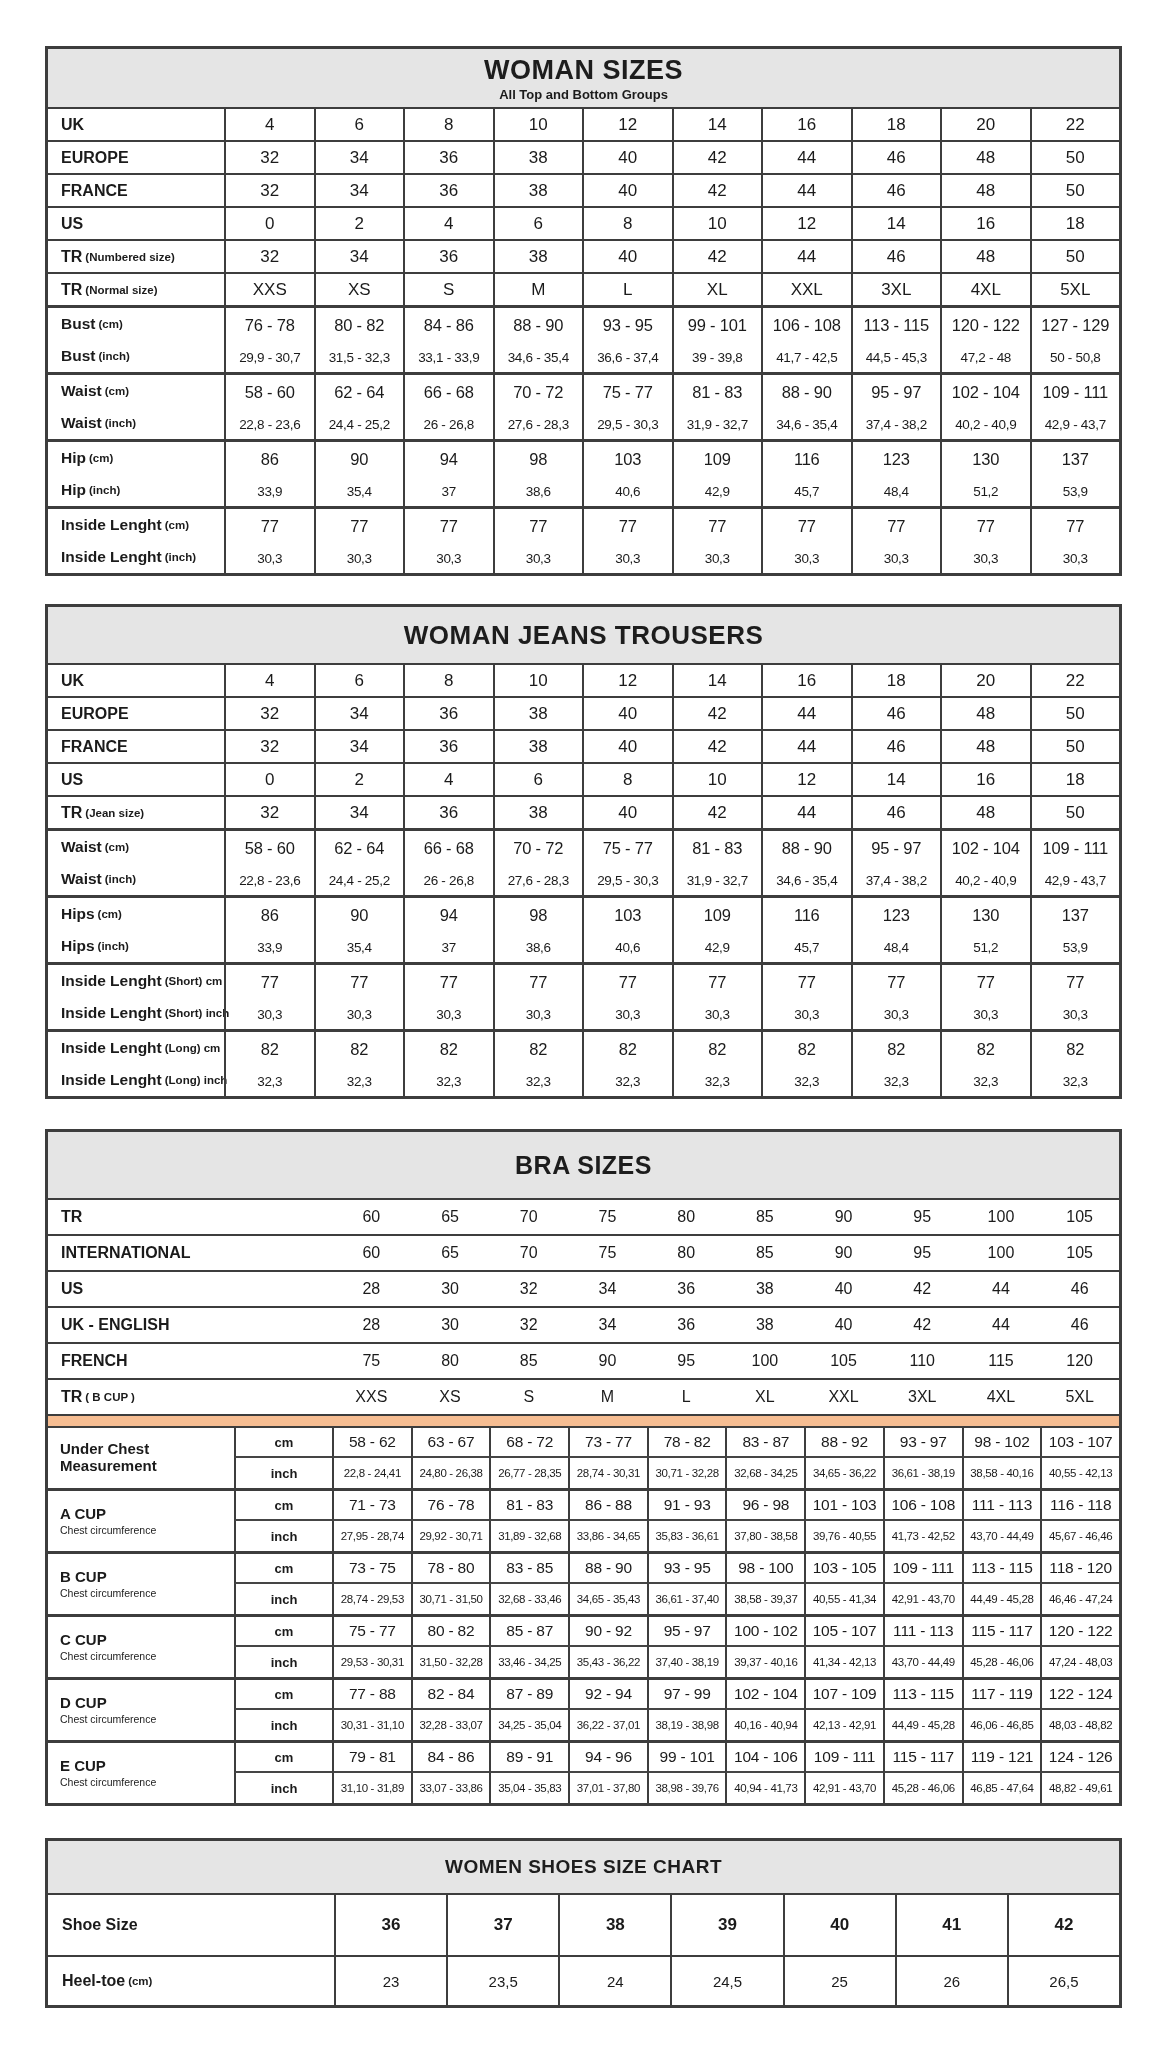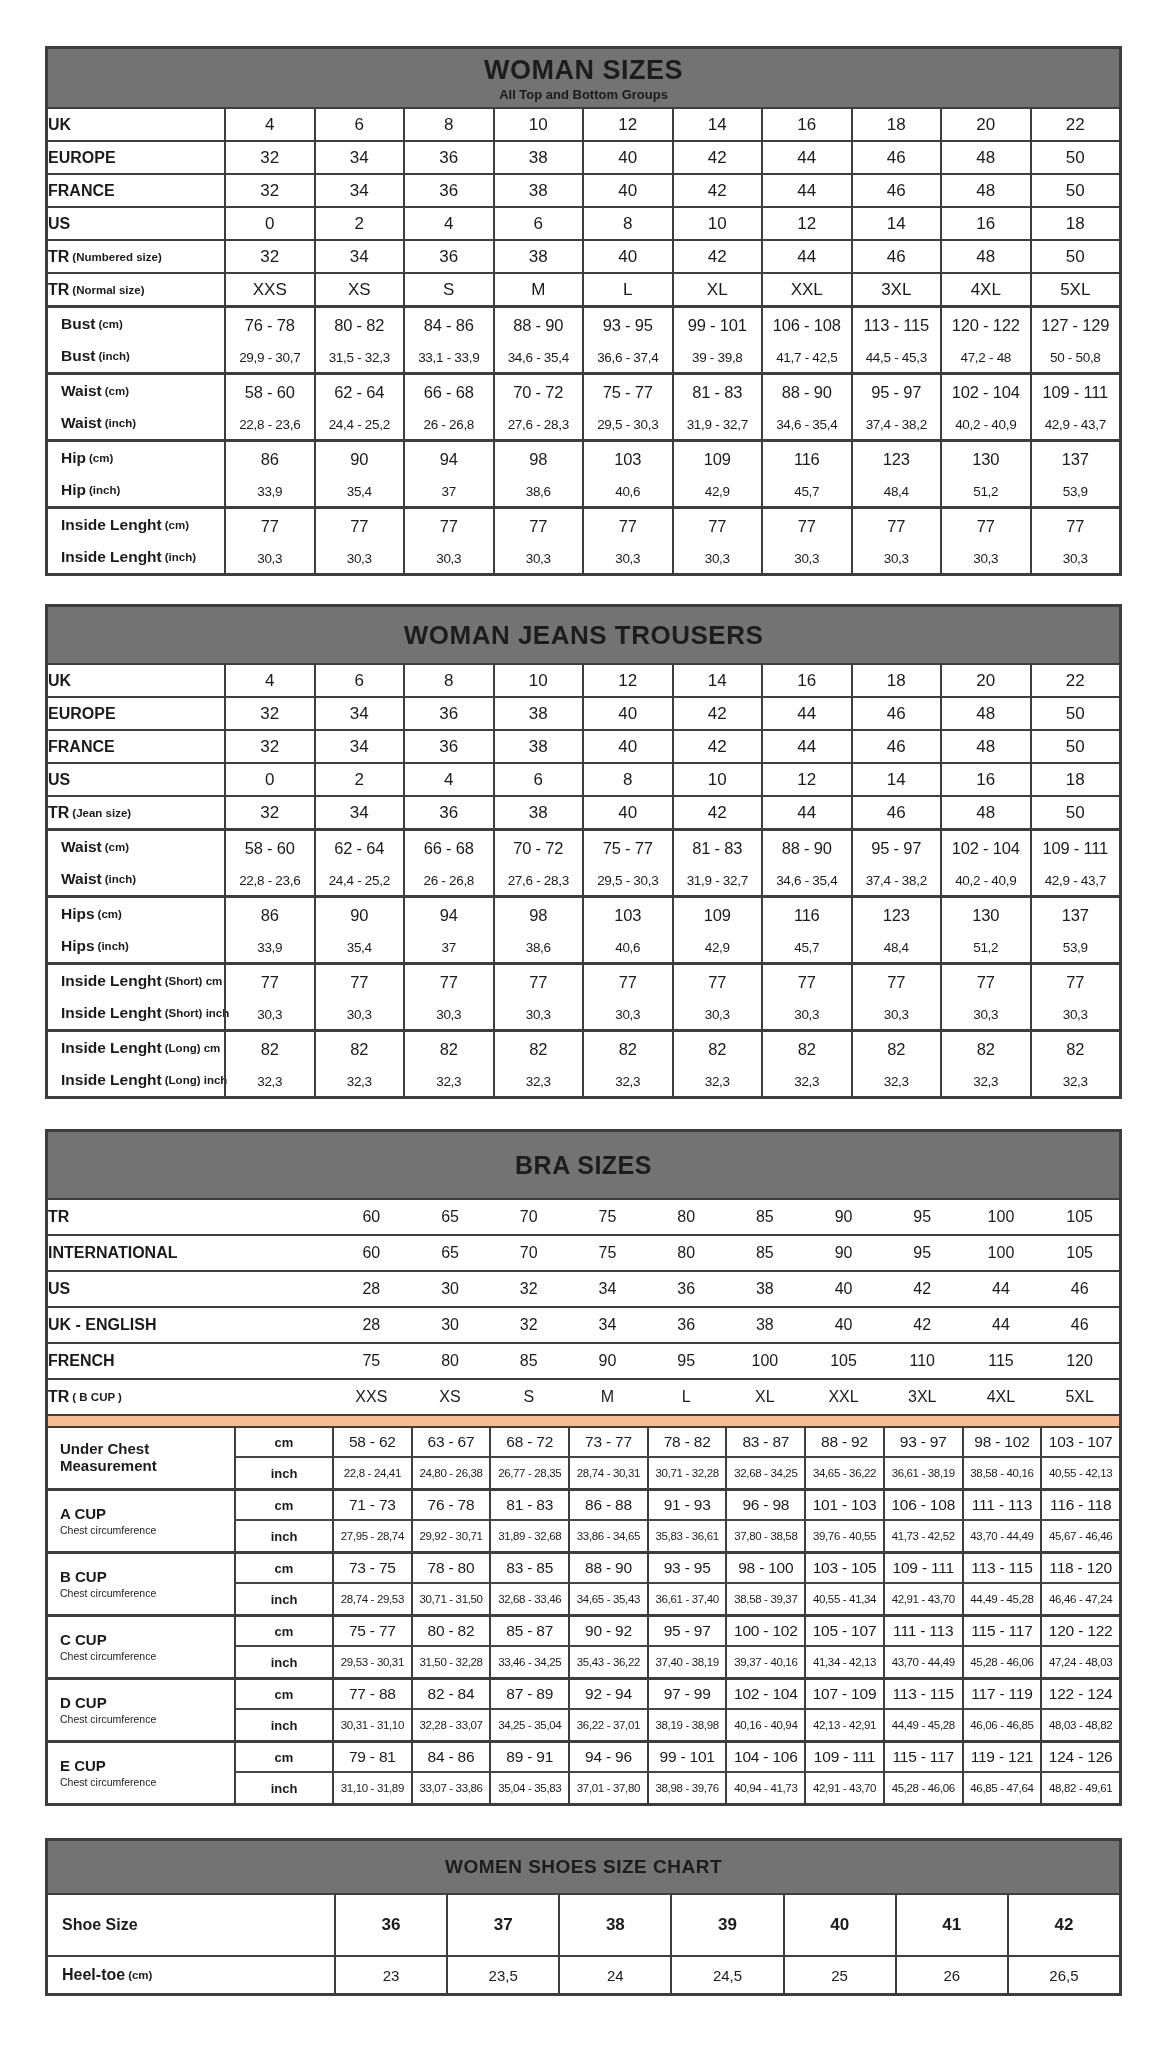--- a/index.html
+++ b/index.html
@@ -12,42 +12,42 @@
   }
   .page { padding: 46px 42px 0 45px; }
 
   .tbl { border: 3px solid #3d3d3d; background: #fff; }
   .tbl + .tbl { margin-top: 28px; }
   #jeans-table { margin-top: 28px; }
   #bra-table { margin-top: 30px; }
   #shoes-table { margin-top: 32px; }
 
   .band {
-    background: #737373;
+    background: #e5e5e5;
     display: flex; flex-direction: column;
     align-items: center; justify-content: center;
   }
   .band-title { font-weight: 700; font-size: 27px; letter-spacing: .5px; color: #1d1d1d; }
   .band-sub { font-weight: 700; font-size: 13px; margin-top: 1px; }
   #woman-sizes-table .band { height: 58px; }
   #jeans-table .band { height: 56px; }
   #jeans-table .band-title { font-size: 26px; }
   #bra-table .band { height: 66px; }
   #bra-table .band-title { font-size: 25px; }
   #shoes-table .band { height: 52px; }
   #shoes-table .band-title { font-size: 19px; }
 
   
   .row { display: grid; border-top: 2px solid #3d3d3d; align-items: stretch; }
   .cols11 { grid-template-columns: 176px repeat(10, 1fr); }
   .single { height: 33px; }
   .single .cell { display: flex; align-items: center; justify-content: center; }
   .group { height: 67px; border-top: 3px solid #3d3d3d; }
 
-  .cell.label { justify-content: flex-start; }
+  .cell.label { justify-content: flex-start; padding-left: 13px; }
   .lab-main { font-weight: 700; font-size: 16px; white-space: nowrap; }
   .lab-note { font-weight: 700; font-size: 11.5px; margin-left: 3px; white-space: nowrap; }
   .val { border-left: 2px solid #3d3d3d; font-size: 17px; }
 
   .label2 {
     display: flex; flex-direction: column; justify-content: space-around;
     padding-left: 13px;
   }
   .label2 .line { display: flex; align-items: center; }
   .label2 .line .lab-main { font-size: 15.5px; }
@@ -86,21 +86,21 @@
     display: flex; align-items: center; justify-content: center;
   }
   .cup .r1 { border-bottom: 2px solid #454545; }
   .cup .unit { font-weight: 700; font-size: 13px; }
   .cup .cv-cm { font-size: 15.5px; letter-spacing: -0.2px; }
   .cup .cv-in { font-size: 11.5px; letter-spacing: -0.35px; }
 
   
   .shoe-cols { grid-template-columns: 286px repeat(7, 1fr); }
   .shoe-sizes { height: 62px; }
-  .shoe-heel { height: 38px; }
+  .shoe-heel { height: 50px; }
   .shoe-cols .cell { display: flex; align-items: center; justify-content: center; }
   .shoe-cols .cell.label { justify-content: flex-start; padding-left: 14px; }
   .shoe-cols .val { font-size: 15px; }
   .shoe-sizes .val { font-size: 17px; font-weight: 700; }
 </style>
 </head>
 <body>
 
 <div class="page">
 

